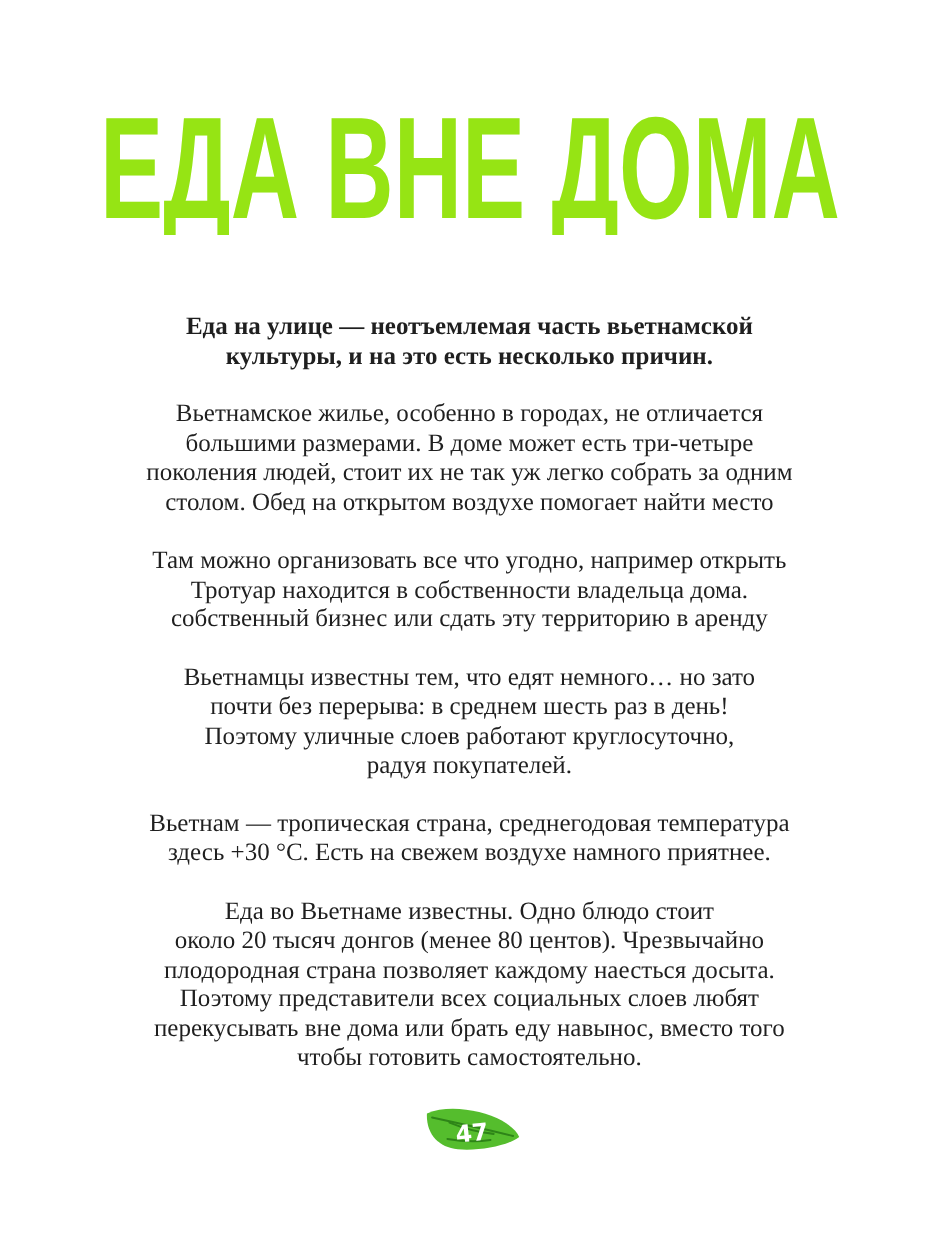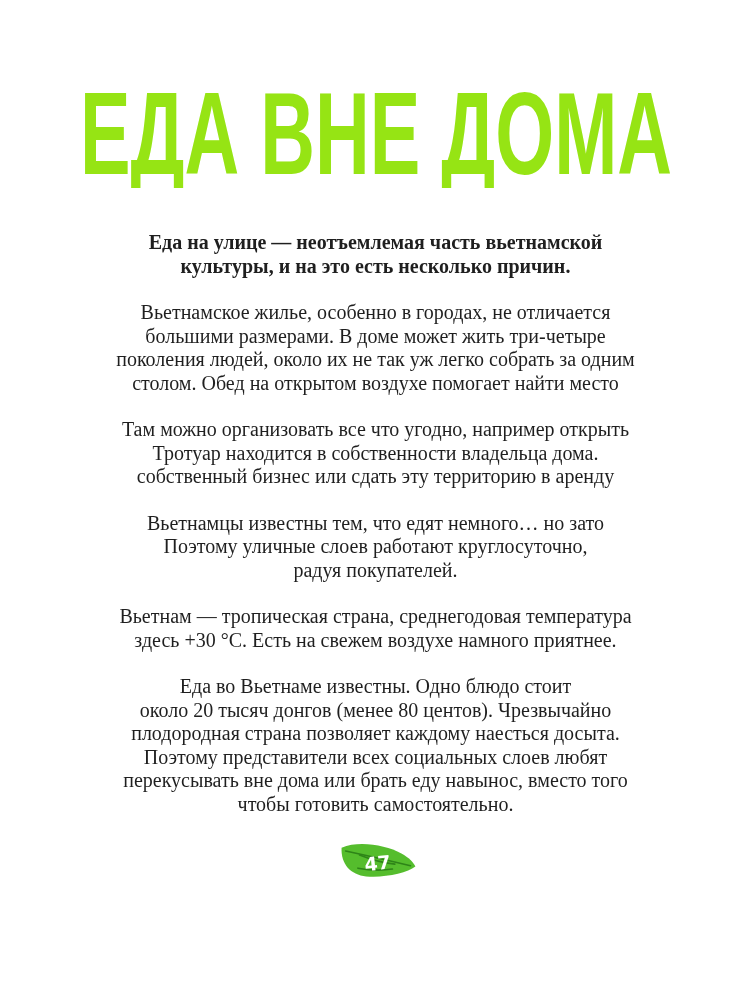--- a/index.html
+++ b/index.html
@@ -25,21 +25,21 @@
     display: block;
     margin: 84px auto 0 auto;
   }
   .title-text {
     font-family: "Liberation Sans", sans-serif;
     font-weight: bold;
     fill: var(--title-green);
   }
   .text-col {
     width: 620px;
-    margin: 43px auto 0 auto;
+    margin: 62px auto 0 auto;
     text-align: center;
   }
   .para { margin-bottom: 23px; }
   .para.intro { font-weight: bold; }
   .line {
     font-size: 20px;
     line-height: 23.5px;
     white-space: nowrap;
   }
   .leaf-wrap {
@@ -71,33 +71,34 @@
 
   <div class="text-col">
 
     <div class="para intro">
       <div class="line">Еда на улице — неотъемлемая часть вьетнамской</div>
       <div class="line">культуры, и на это есть несколько причин.</div>
     </div>
 
     <div class="para">
       <div class="line">Вьетнамское жилье, особенно в городах, не отличается</div>
-      <div class="line">большими размерами. В доме может жить три-четыре</div>
-      <div class="line">поколения людей, около их не так уж легко собрать за одним</div>
+      <div class="line">большими размерами. В доме может есть три-четыре</div>
+      <div class="line">поколения людей, стоит их не так уж легко собрать за одним</div>
       <div class="line">столом. Обед на открытом воздухе помогает найти место</div>
     </div>
 
     <div class="para">
       <div class="line">Там можно организовать все что угодно, например открыть</div>
       <div class="line">Тротуар находится в собственности владельца дома.</div>
       <div class="line">собственный бизнес или сдать эту территорию в аренду</div>
     </div>
 
     <div class="para">
       <div class="line">Вьетнамцы известны тем, что едят немного… но зато</div>
+      <div class="line">почти без перерыва: в среднем шесть раз в день!</div>
       <div class="line">Поэтому уличные слоев работают круглосуточно,</div>
       <div class="line">радуя покупателей.</div>
     </div>
 
     <div class="para">
       <div class="line">Вьетнам — тропическая страна, среднегодовая температура</div>
       <div class="line">здесь +30 °С. Есть на свежем воздухе намного приятнее.</div>
     </div>
 
     <div class="para">

